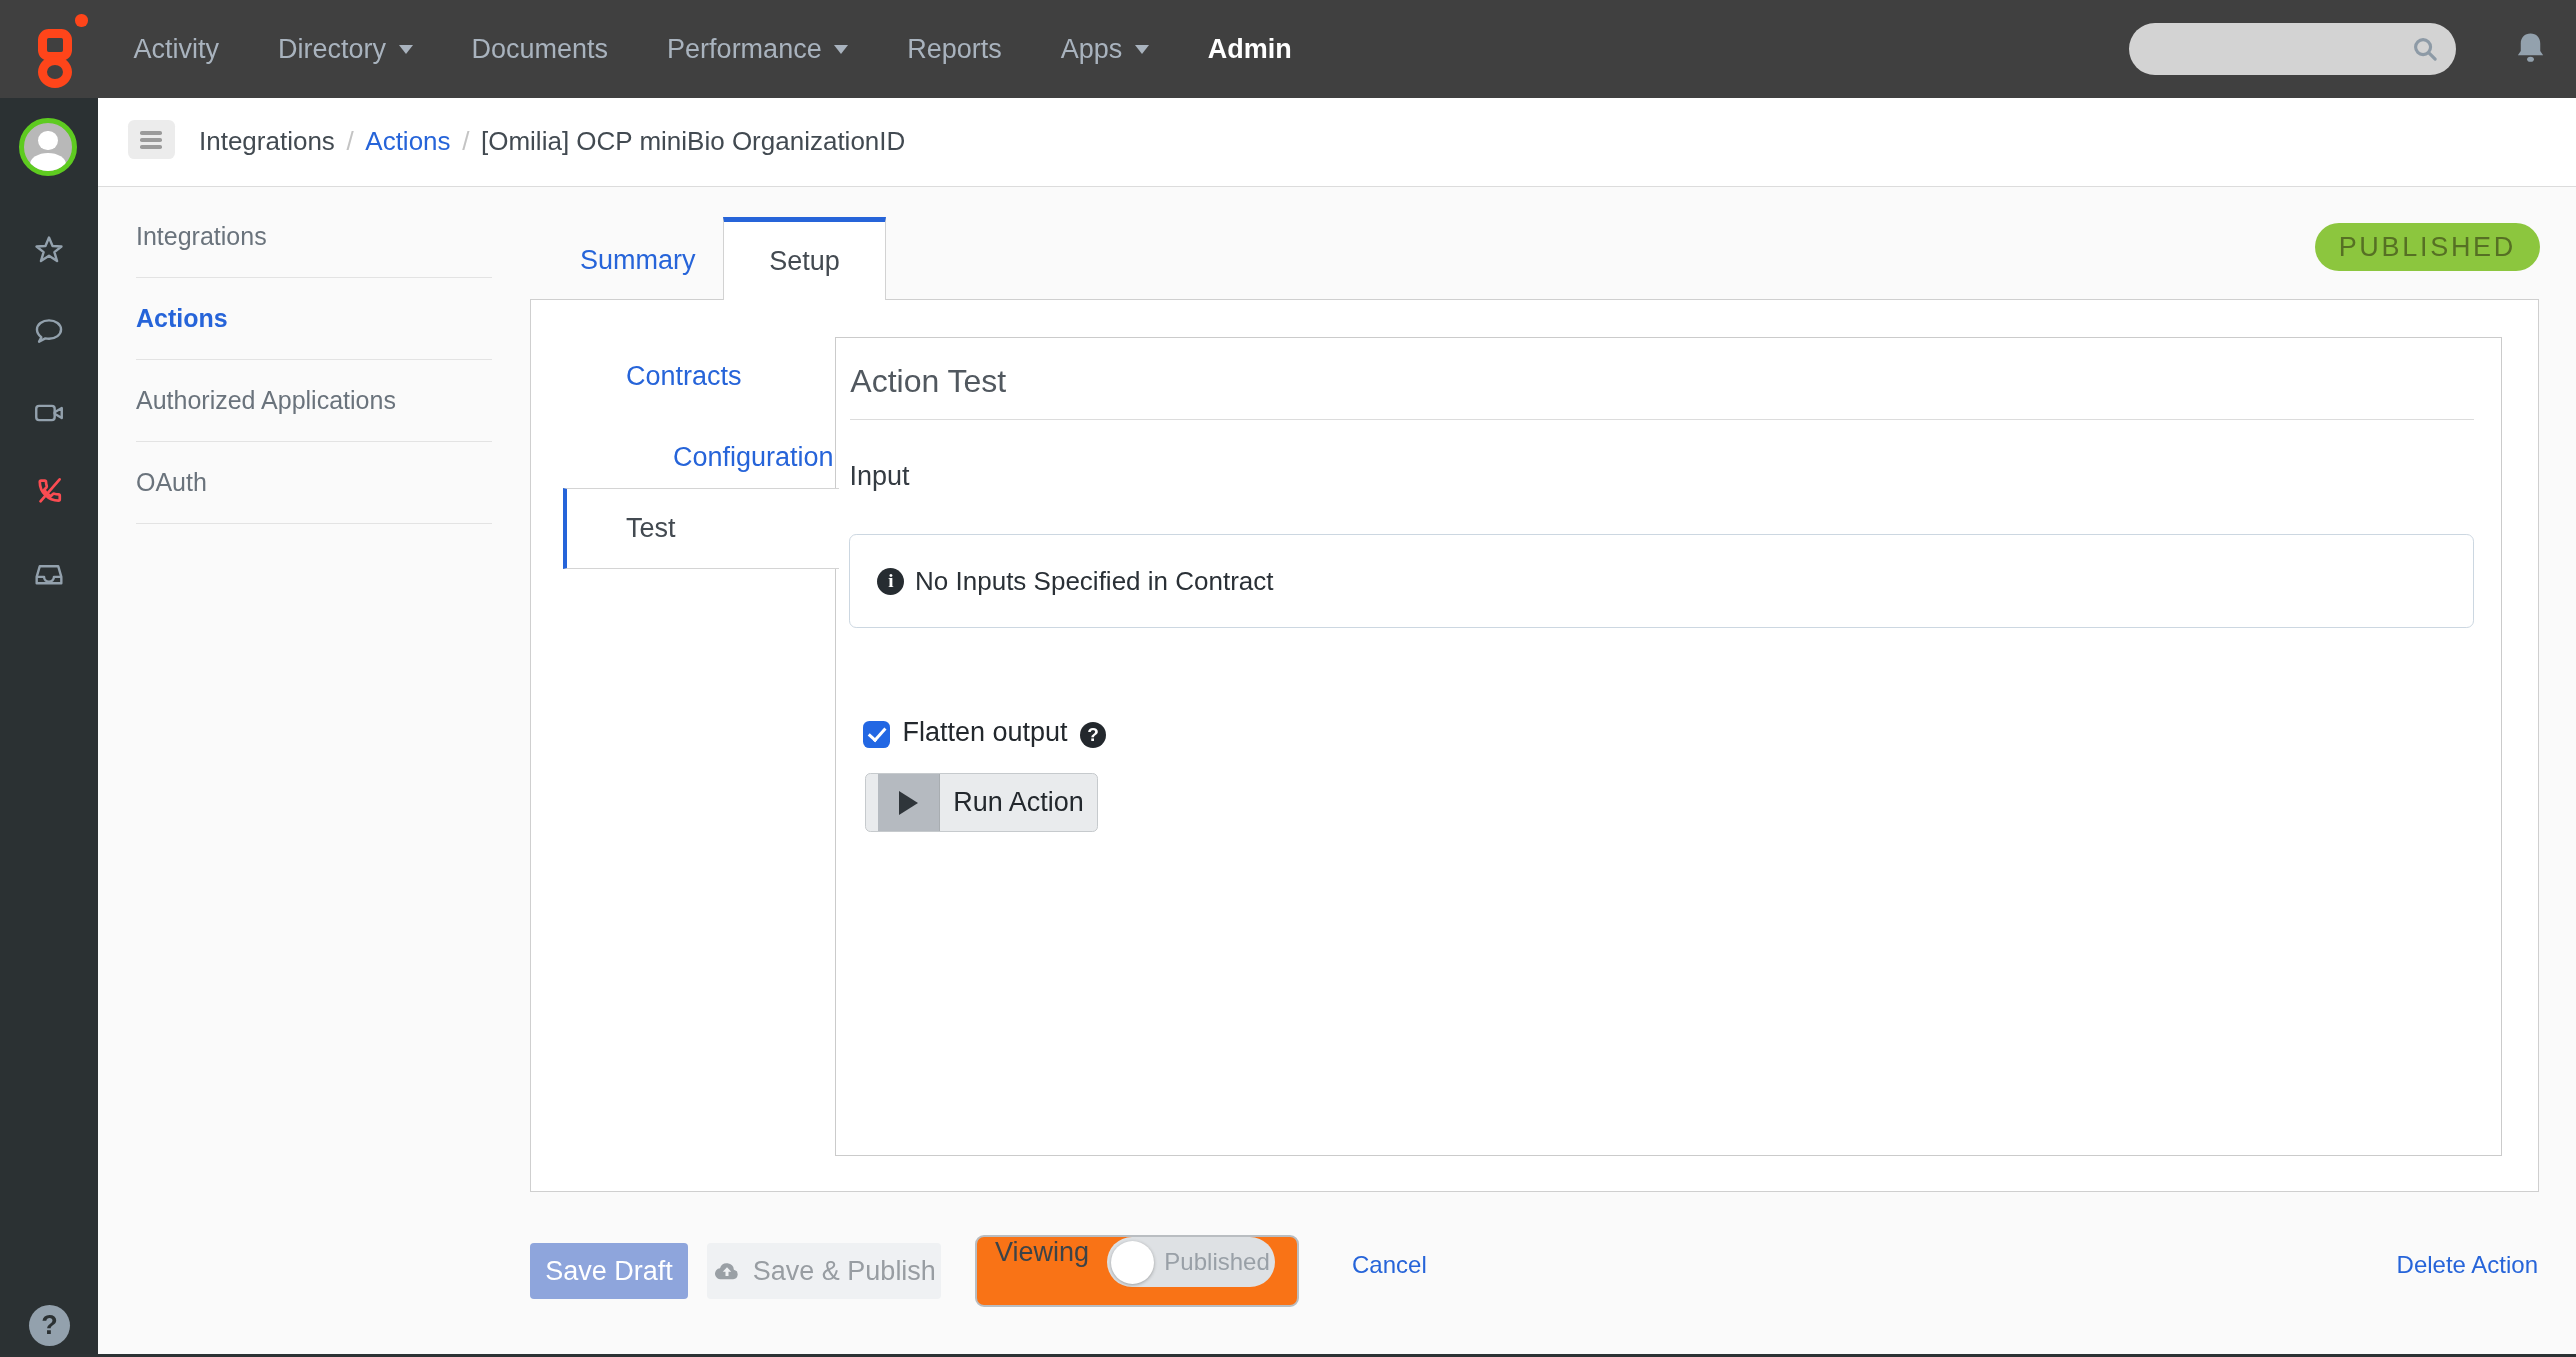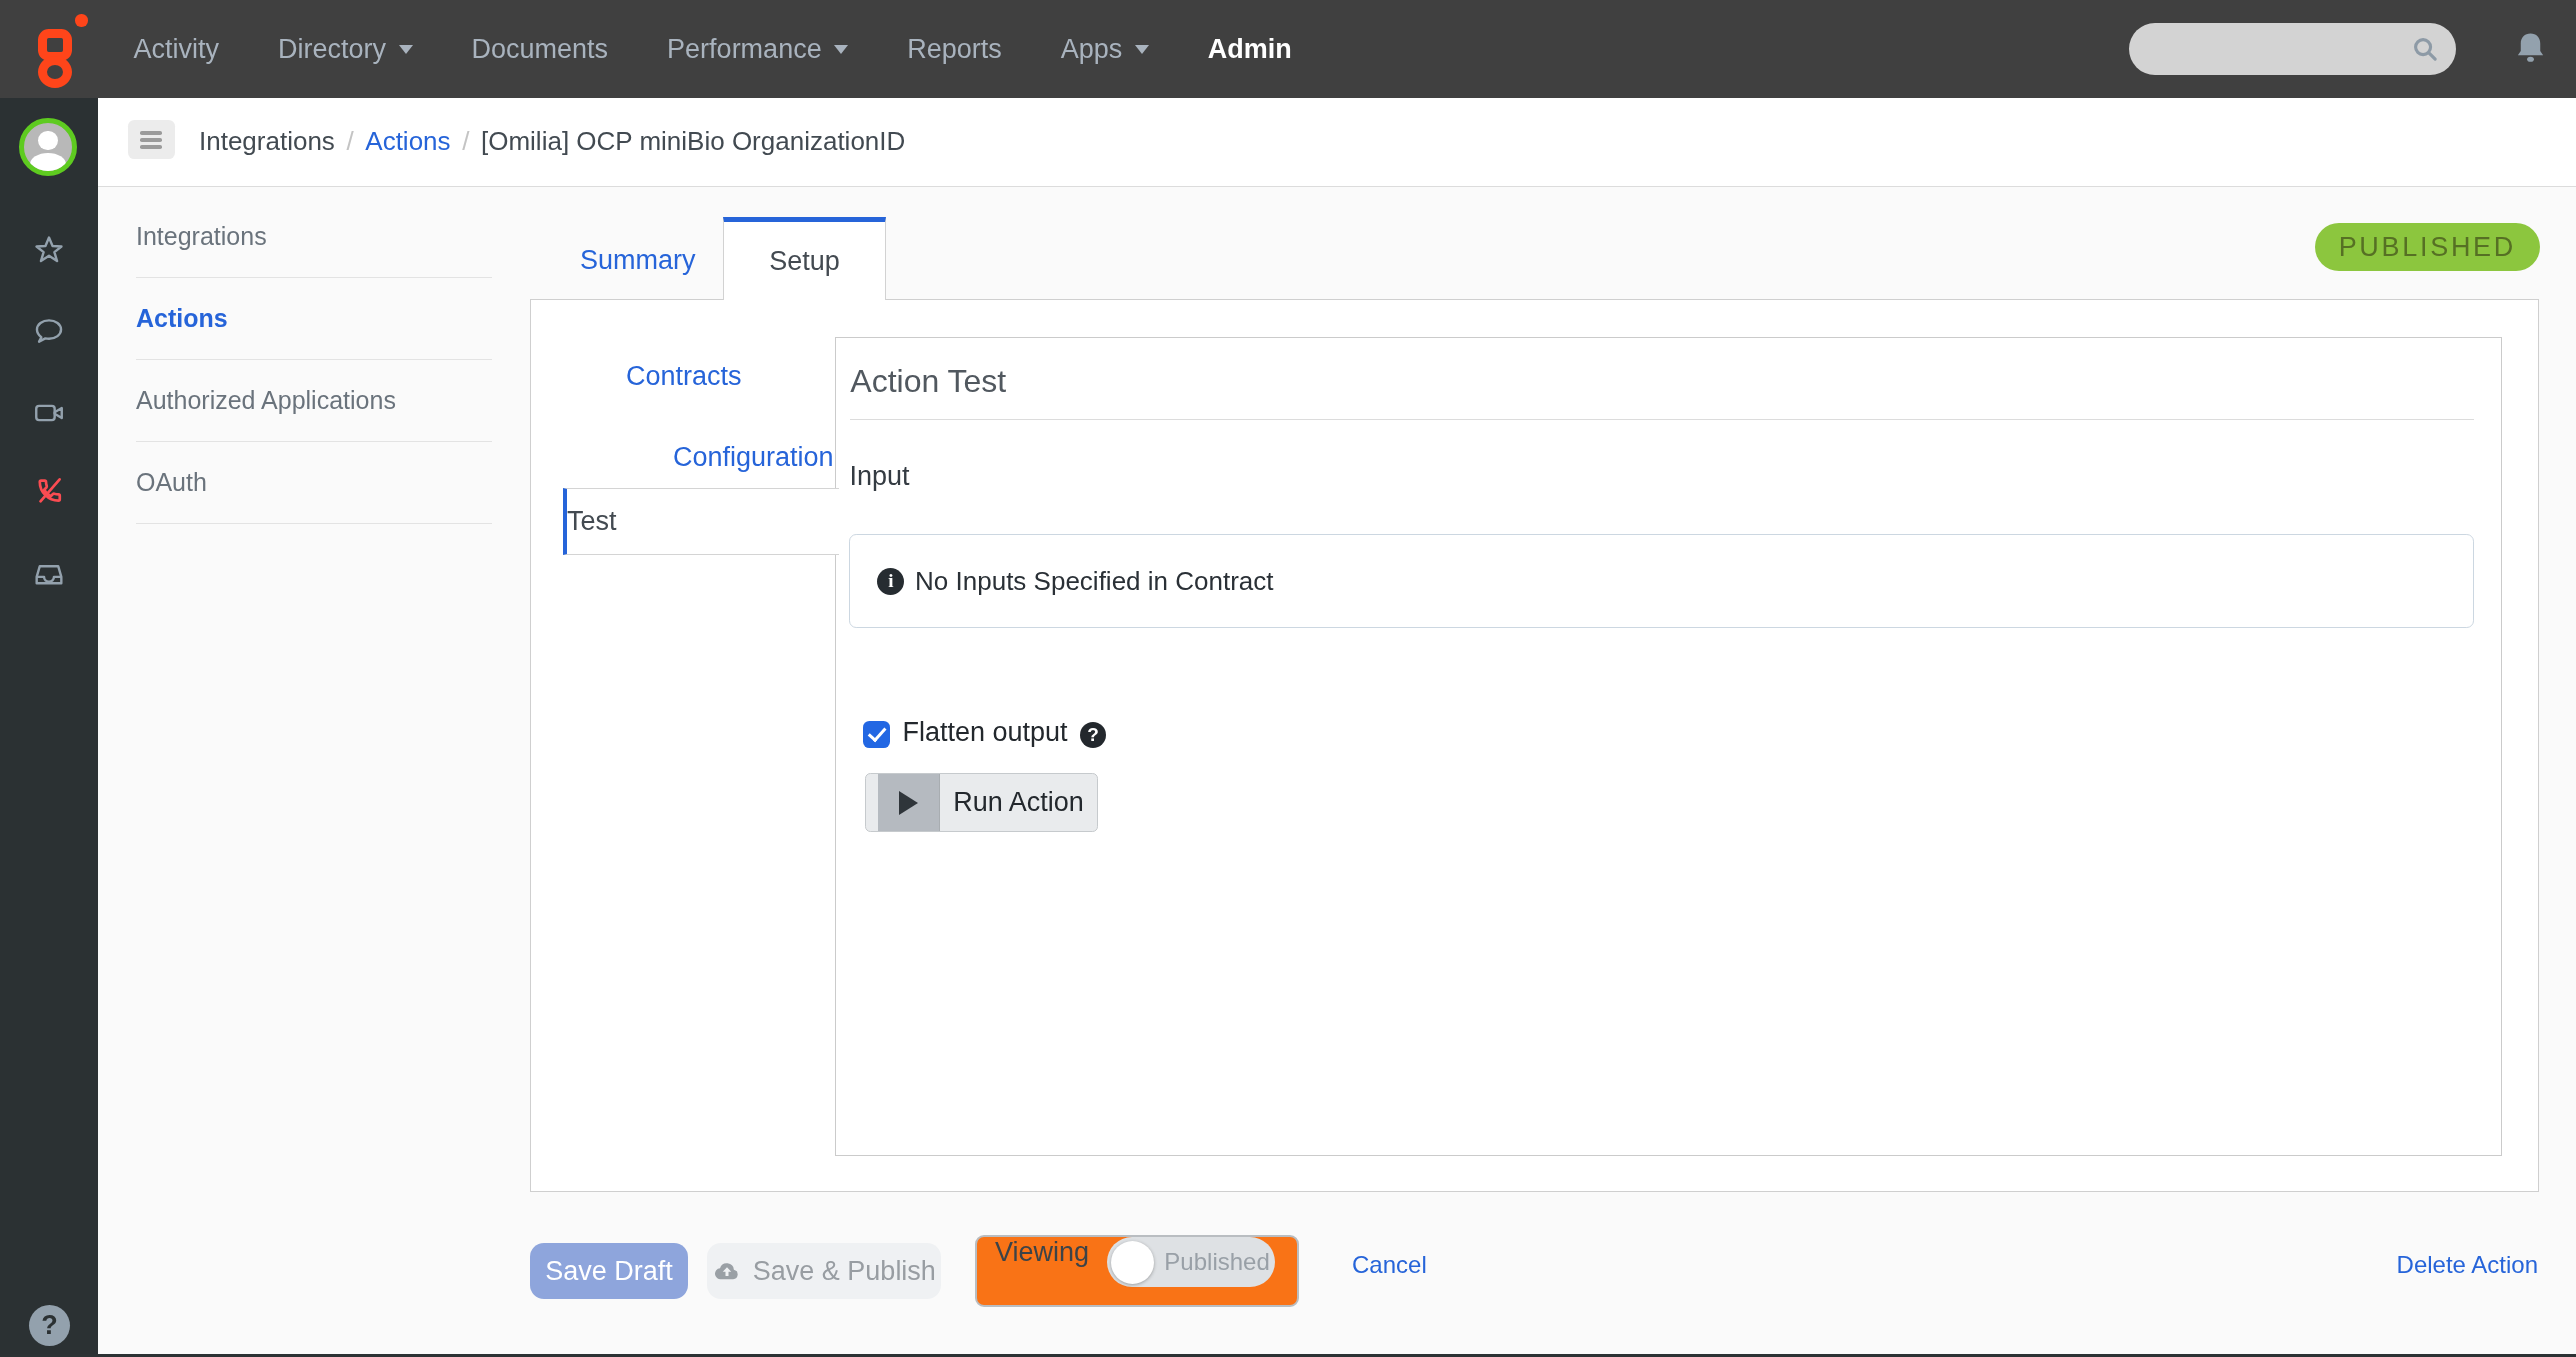--- a/index.html
+++ b/index.html
@@ -37,38 +37,38 @@
   .leftmenu{position:absolute;left:136px;top:196px;width:356px;}
   .lm-item{height:81px;display:flex;align-items:center;border-bottom:1.8px solid #e3e3e3;font-size:25px;color:#6a737c;cursor:pointer;}
   .lm-item.active{color:var(--blue);font-weight:700;}
   .tab-summary{position:absolute;left:580px;top:245px;font-size:27px;color:var(--blue);cursor:pointer;}
   .tab-setup{position:absolute;left:723px;top:217px;width:163px;height:83px;background:#fff;border-top:5.4px solid var(--blue);border-left:1.8px solid #d2d2d2;border-right:1.8px solid #d2d2d2;box-sizing:border-box;z-index:4;display:flex;align-items:center;justify-content:center;font-size:27px;color:#434a51;cursor:pointer;}
   .badge{position:absolute;right:36px;top:223px;height:48px;line-height:48px;padding:0 24px;border-radius:24px;background:var(--green);color:#567024;font-size:27px;letter-spacing:2.7px;}
   .outerpanel{position:absolute;left:530px;top:299px;width:2009px;height:893px;background:#fff;border:1.8px solid #cfcfcf;box-sizing:border-box;z-index:1;}
   .setup-link{position:absolute;font-size:27px;color:var(--blue);cursor:pointer;z-index:2;}
   .sl-contracts{left:626px;top:361px;}
   .sl-config{left:626px;top:442px;margin-left:47px;}
-  .test-tab{position:absolute;left:563px;top:488px;width:276px;height:67px;background:#fff;border-top:1.8px solid #d4d4d4;border-bottom:1.8px solid #d4d4d4;border-left:4.5px solid var(--blue);box-sizing:border-box;z-index:3;display:flex;align-items:center;font-size:27px;color:#434a51;cursor:pointer;}
+  .test-tab{position:absolute;left:563px;top:488px;width:276px;height:81px;background:#fff;border-top:1.8px solid #d4d4d4;border-bottom:1.8px solid #d4d4d4;border-left:4.5px solid var(--blue);box-sizing:border-box;z-index:3;display:flex;align-items:center;padding-left:59px;font-size:27px;color:#434a51;cursor:pointer;}
   .card{position:absolute;left:835px;top:337px;width:1667px;height:819px;background:#fff;border:1.8px solid #cbcbcb;box-sizing:border-box;z-index:2;}
   .card-title{position:absolute;left:14.3px;top:25px;font-size:32px;color:#51585f;}
   .card-divider{position:absolute;left:14.3px;right:27px;top:81px;border-top:1.8px solid #dcdcdc;}
   .input-heading{position:absolute;left:13.4px;top:123px;font-size:27px;font-weight:400;color:#343b42;}
   .emptybox{position:absolute;left:13.4px;top:196px;width:1625px;height:94px;border:1.8px solid #ccd7e1;border-radius:7.2px;box-sizing:border-box;display:flex;align-items:center;padding-left:27px;gap:10.7px;font-size:26px;color:#2a3036;}
   .info-ic{width:27px;height:27px;border-radius:50%;background:#262c31;color:#fff;font-size:19px;font-weight:700;font-family:"Liberation Serif",serif;display:flex;align-items:center;justify-content:center;flex:0 0 auto;}
   .flattenrow{position:absolute;left:27px;top:379px;display:flex;align-items:flex-end;gap:12.5px;}
   .checkbox{width:27px;height:27px;border-radius:6.3px;background:#2267e3;position:relative;cursor:pointer;flex:0 0 auto;}
   .checkbox:after{content:"";position:absolute;left:9px;top:2.7px;width:7.2px;height:14.3px;border-right:3.6px solid #fff;border-bottom:3.6px solid #fff;transform:rotate(42deg);}
   .flattenlabel{font-size:27px;color:#23282d;}
   .help-ic{width:26px;height:26px;border-radius:50%;background:#23282d;color:#fff;font-size:19px;font-weight:700;display:flex;align-items:center;justify-content:center;cursor:pointer;}
   .runbtn{position:absolute;left:29px;top:435px;width:233px;height:59px;border:1.8px solid #c6cacd;border-radius:5.4px;box-sizing:border-box;display:flex;overflow:hidden;cursor:pointer;background:#e9ebed;padding-left:12px;}
   .run-left{width:61px;background:#b5bac0;border-right:0.9px solid #a8adb1;display:flex;align-items:center;justify-content:center;flex:0 0 auto;}
   .play{width:0;height:0;border-top:12.5px solid transparent;border-bottom:12.5px solid transparent;border-left:19.7px solid #2f353a;}
   .run-label{flex:1;display:flex;align-items:center;justify-content:center;font-size:27px;color:#23282d;}
   
-  .btn{position:absolute;top:1243px;height:56px;border-radius:14px;display:flex;align-items:center;justify-content:center;font-size:27px;cursor:pointer;box-sizing:border-box;text-align:right;}
+  .btn{position:absolute;top:1243px;height:56px;border-radius:4px;display:flex;align-items:center;justify-content:center;font-size:27px;cursor:pointer;box-sizing:border-box;text-align:right;}
   .savedraft{left:530px;width:158px;background:var(--savedraft);color:#fff;}
   .savepublish{left:707px;width:234px;background:#eff1f3;color:#989da2;gap:10.7px;}
   .viewgroup{position:absolute;left:975px;top:1235px;width:324px;height:72px;border:2.7px solid #b9bdc1;border-radius:9px;background:#f97316;box-sizing:border-box;display:flex;padding:0 18px;gap:18px;}
   .viewlabel{font-size:27px;color:#3c4348;}
   .togglepill{width:168px;height:50px;border-radius:25px;background:#dee1e4;display:flex;align-items:center;cursor:pointer;}
   .knob{width:43px;height:43px;border-radius:50%;background:#fff;margin-left:3.6px;box-shadow:0 0.9px 3.6px rgba(0,0,0,.3);flex:0 0 auto;}
   .toggletext{margin-left:10.7px;font-size:24px;color:#99a0a7;}
   .linkbtn{position:absolute;top:1251px;font-size:24px;color:var(--blue);cursor:pointer;}
   .cancel{left:1352px;}
   .delete{right:38px;}

